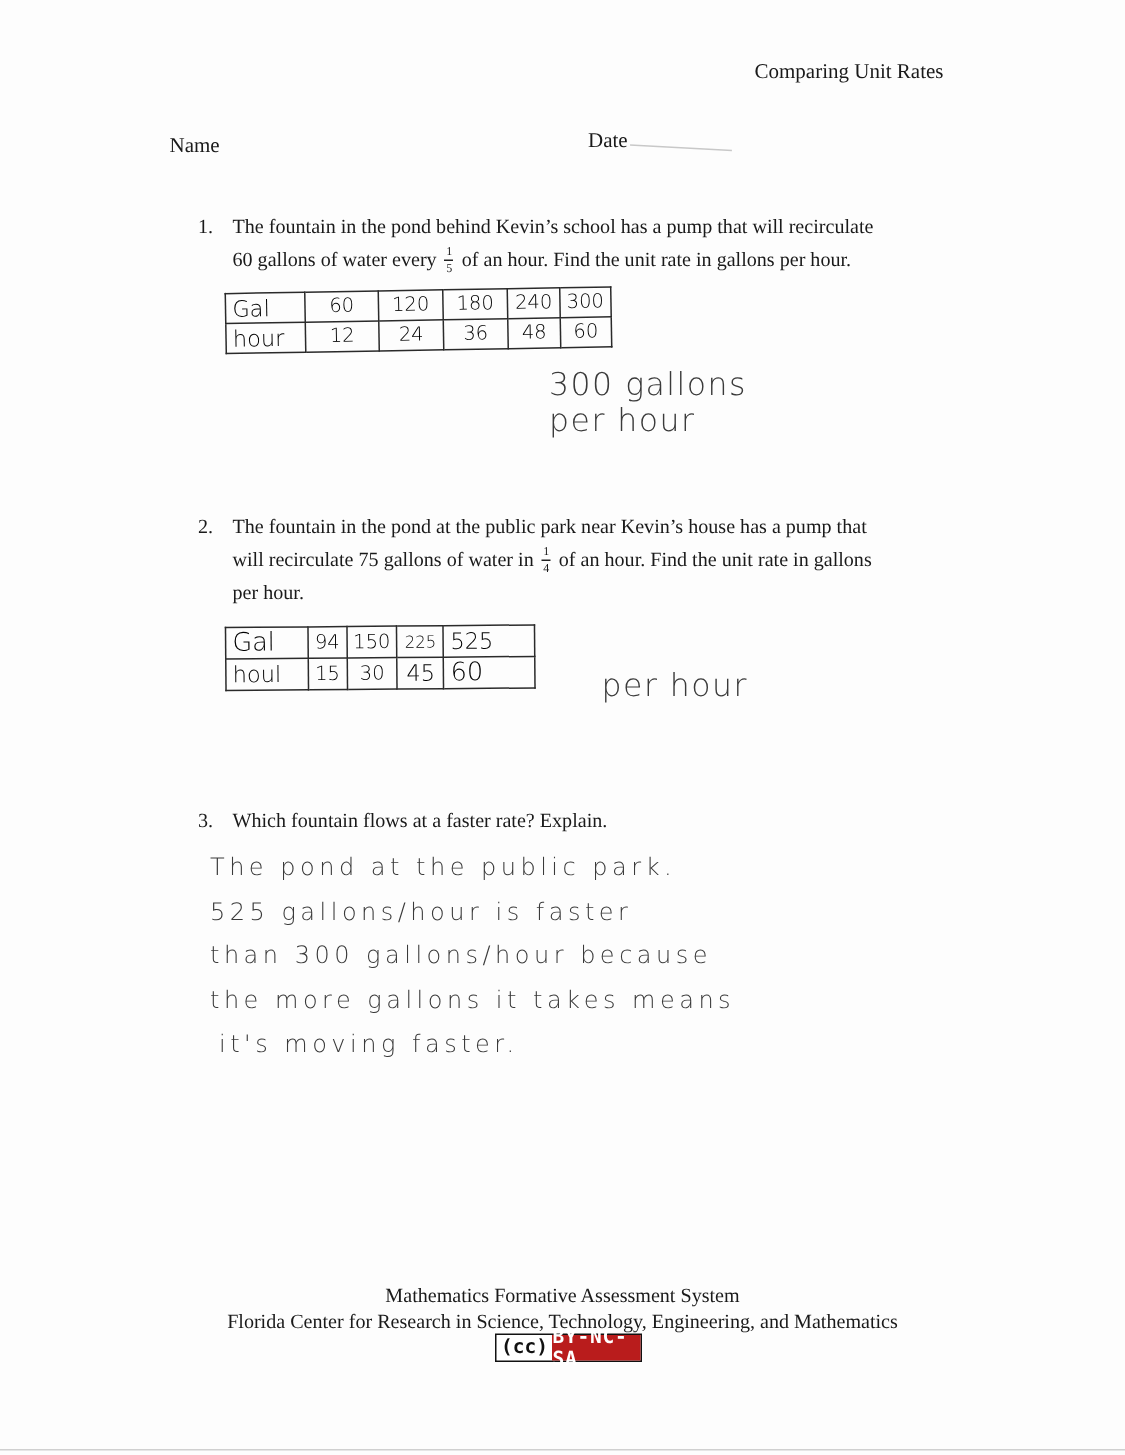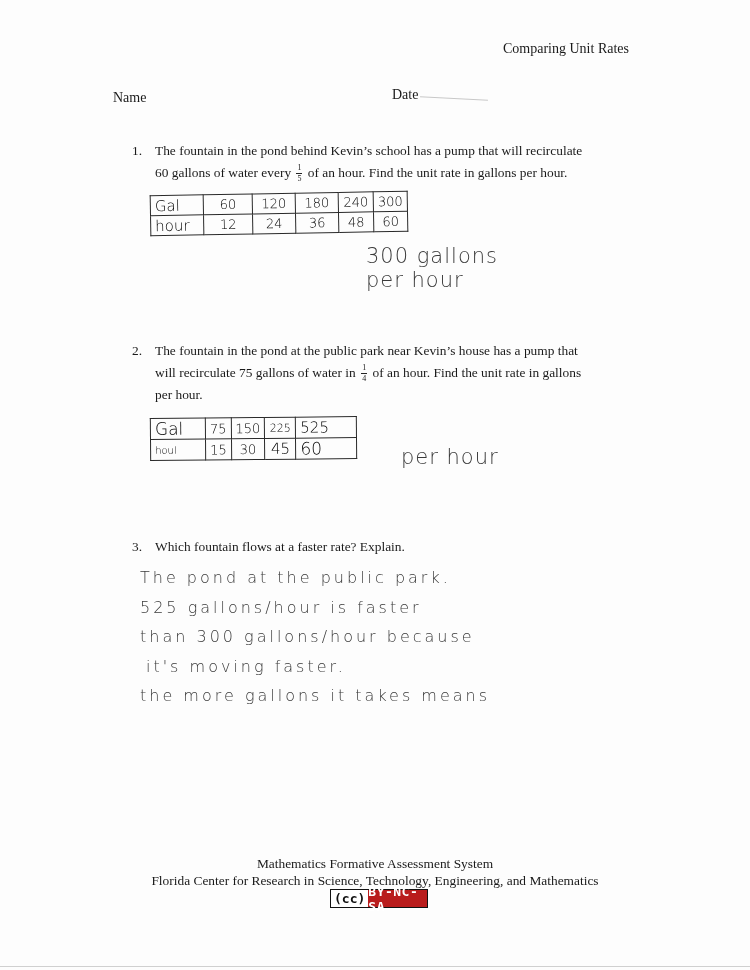--- a/index.html
+++ b/index.html
@@ -106,27 +106,27 @@
       <span>of an hour.  Find the unit rate in gallons</span>
     </div>
     <div>per hour.</div>
   </div>
 </div>
 
 <table class="hw" style="top:417px;left:150px;transform:rotate(-0.5deg);">
   <tbody>
       <tr>
     <td class="rowhead" style="width:46px;font-size:17px;">Gal</td>
-    <td style="width:16px;">75</td>
+    <td style="width:16px;">94</td>
     <td style="width:20px;">150</td>
     <td style="width:22px;font-size:11px;">225</td>
     <td style="width:52px;font-size:15px;text-align:left;">525</td>
   </tr>
   <tr>
-    <td class="rowhead" style="font-size:10px;">houl</td>
+    <td class="rowhead" style="font-size:15px;">houl</td>
     <td>15</td>
     <td>30</td>
     <td style="font-size:15px;">45</td>
     <td style="font-size:17px;text-align:left;">60</td>
   </tr>
 </tbody>
   </table>
 
 <div class="abs hand answer" style="top:445px;left:401px;">
   <div>per hour</div>
@@ -134,22 +134,22 @@
 
 <div class="abs q" style="top:536px;left:132px;width:520px;">
   <span class="q-num" style="left:0;top:0;">3.</span>
   <div class="q-body" style="left:23px;top:0;width:500px;">Which fountain flows at a faster rate? Explain.</div>
 </div>
 
 <div class="abs hand explain" style="top:563px;left:140px;width:560px;">
   <div>The  pond  at  the  public  park.</div>
   <div>525  gallons/hour  is  faster</div>
   <div>than  300  gallons/hour  because</div>
+  <div>the  more  gallons  it  takes  means</div>
   <div style="padding-left:6px;">it's  moving  faster.</div>
-  <div>the  more  gallons  it  takes  means</div>
 </div>
 
 <div class="abs footer" style="top:855px;">
   <div>Mathematics Formative Assessment System</div>
   <div>Florida Center for Research in Science, Technology, Engineering, and Mathematics</div>
 </div>
 <div class="abs cc-badge">
   <span class="cc">(cc)</span>
   <span class="lic">BY-NC-SA</span>
 </div>

